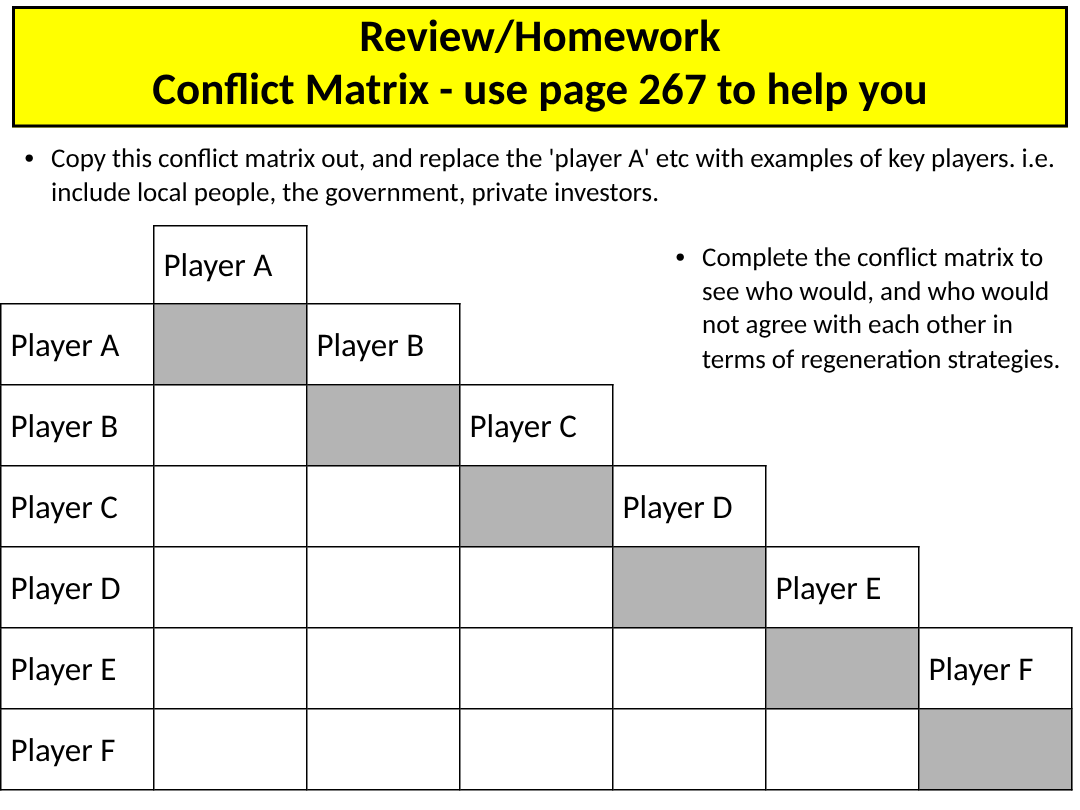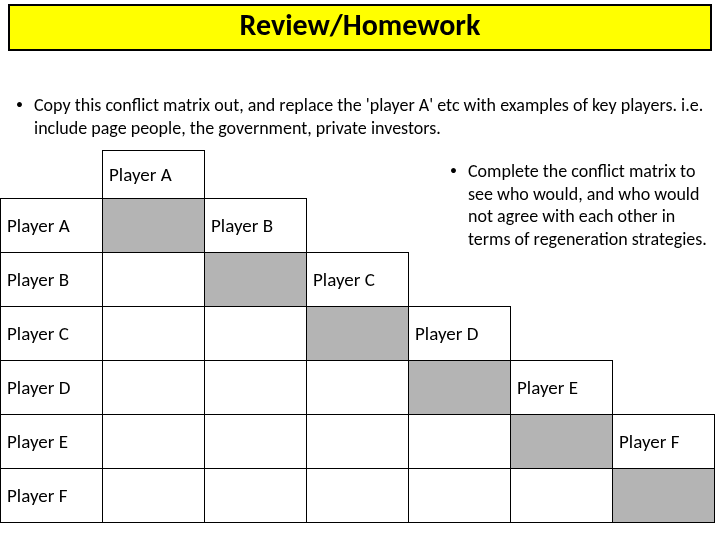--- a/index.html
+++ b/index.html
@@ -34,41 +34,42 @@
   .side-bullet .dot { position: absolute; left: -18px; top: 2px; font-size: 14px; }
   .matrix {
     position: absolute;
     left: 0; top: 150px;
     border-collapse: collapse;
   }
   .matrix td {
     border: 1px solid #000;
     width: 102px;
     height: 54px;
-    font-size: 19px;
+    font-size: 22px;
     padding: 12px 6px;
     vertical-align: middle;
     background: #fff;
   }
   .matrix td.noborder { border: none; background: transparent; }
   .matrix td.shade { background: #b4b4b4; }
   .matrix tr:first-child td { height: 48px; }
 </style>
 </head>
 <body>
 
 <div class="slide">
 
   <div class="title-box">
     <div class="line">Review/Homework</div>
+    <div class="line">Conflict Matrix - use page 267 to help you</div>
   </div>
 
   <div class="intro-bullet">
     <span class="dot">•</span>
-    <span>Copy this conflict matrix out, and replace the 'player A' etc with examples of key players. i.e. include page people, the government, private investors.</span>
+    <span>Copy this conflict matrix out, and replace the 'player A' etc with examples of key players. i.e. include local people, the government, private investors.</span>
   </div>
 
   <div class="side-bullet">
     <span class="dot">•</span>
     <span>Complete the conflict matrix to see who would, and who would not agree with each other in terms of regeneration strategies.</span>
   </div>
 
   <table class="matrix">
 
     <tbody>

